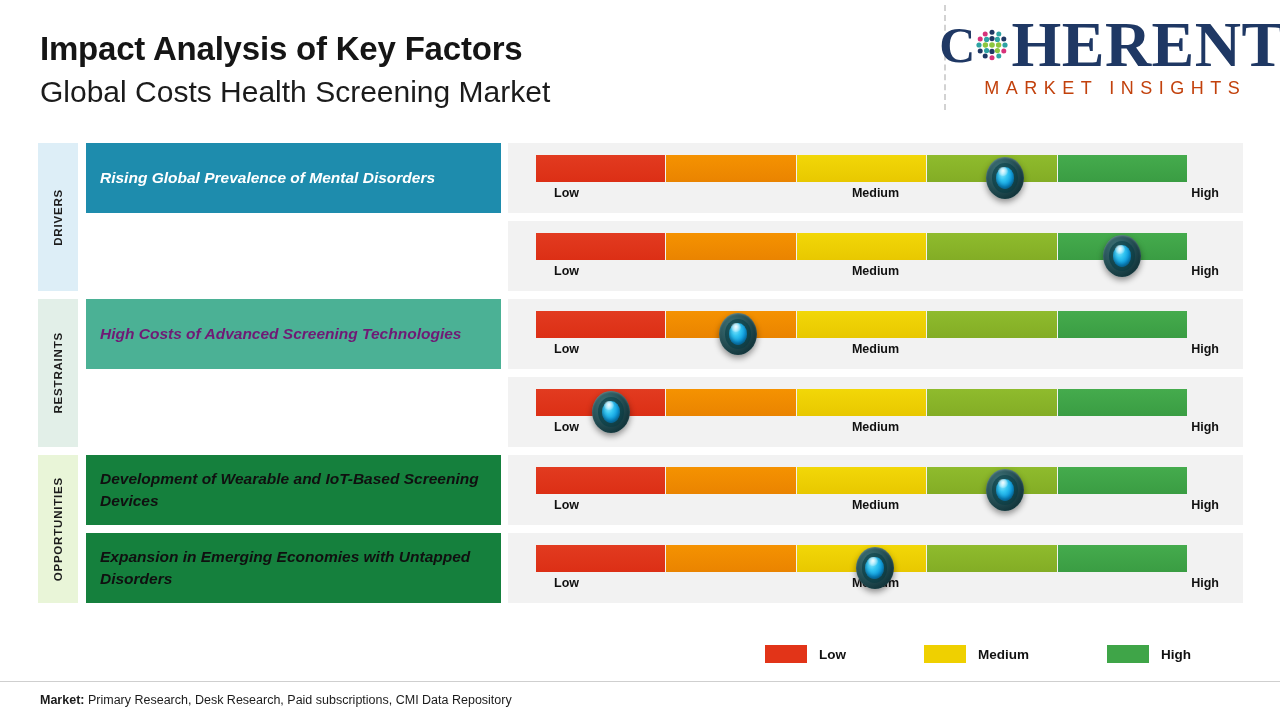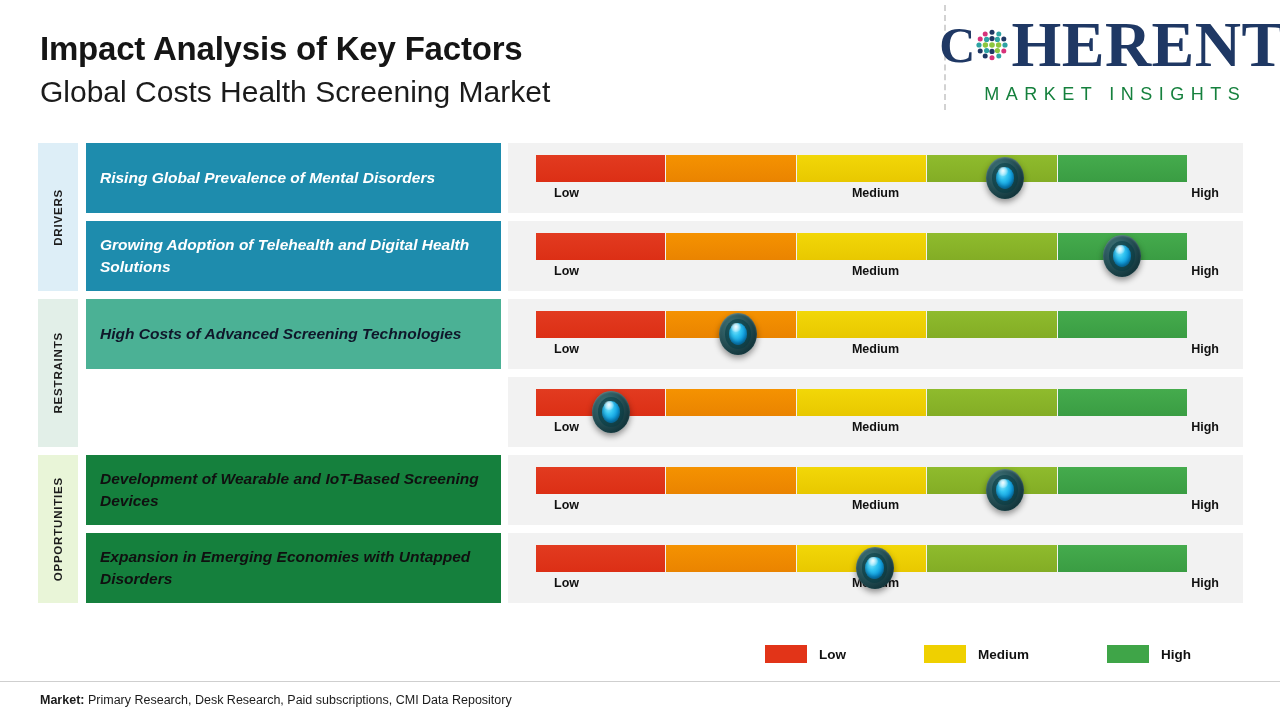--- a/index.html
+++ b/index.html
@@ -49,23 +49,23 @@
   .logo-globe {
     width: 40px; height: 40px; margin: 0 1px 0 -3px;
     position: relative; display: inline-block;
   }
   .logo-word {
     font-family: "Liberation Serif", serif;
     font-size: 64px; font-weight: bold; color: #1f3864;
     line-height: 1; letter-spacing: 0.5px; margin-left: -2px;
   }
   .logo-bottom {
-    text-align: center; margin-top: 16px;
-    font-family: "Liberation Sans", sans-serif;
-    font-size: 18px; color: #15803d;
+    text-align: center; margin-top: 10px;
+    font-family: "Liberation Sans", sans-serif;
+    font-size: 18px; color: #c2410c;
     letter-spacing: 6.5px; text-indent: 6.5px;
     font-weight: 400;
   }
 
   
   .rows { position: absolute; left: 0; top: 143px; width: 1280px; }
   .row {
     position: relative; height: 70px; margin-bottom: 8px;
   }
 
@@ -91,21 +91,21 @@
     padding: 0 14px 0 14px;
   }
   .factor-text {
     font-size: 15.5px; font-weight: bold; font-style: italic;
     line-height: 1.45;
     font-family: "Liberation Sans", sans-serif;
   }
   .f-driver      { background: #1e8cad; }
   .f-driver .factor-text { color: #ffffff; }
   .f-restraint   { background: #4bb195; }
-  .f-restraint .factor-text { color: #0f172a; }
+  .f-restraint .factor-text { color: #701a75; }
   .f-opportunity { background: #15803d; }
   .f-opportunity .factor-text { color: #101010; }
 
   
   .gauge-wrap {
     position: absolute; left: 508px; top: 0;
     width: 735px; height: 70px;
     background: #f2f2f2;
   }
   .gauge-track {
@@ -268,23 +268,20 @@
           <div class="marker-core"></div>
           <div class="marker-gloss"></div>
         </div>
         <div class="scale-low">Low</div>
         <div class="scale-med">Medium</div>
         <div class="scale-high">High</div>
       </div>
     </div>
 
     <div class="row">
-      <div class="factor f-driver">
-        <div class="factor-text">Growing Adoption of Telehealth and Digital Health Solutions</div>
-      </div>
       <div class="gauge-wrap">
         <div class="gauge-track">
           <div class="seg seg-1"></div>
           <div class="seg seg-2"></div>
           <div class="seg seg-3"></div>
           <div class="seg seg-4"></div>
           <div class="seg seg-5"></div>
         </div>
         <div class="marker" style="left: 613.9px;">
           <div class="marker-outer"></div>

